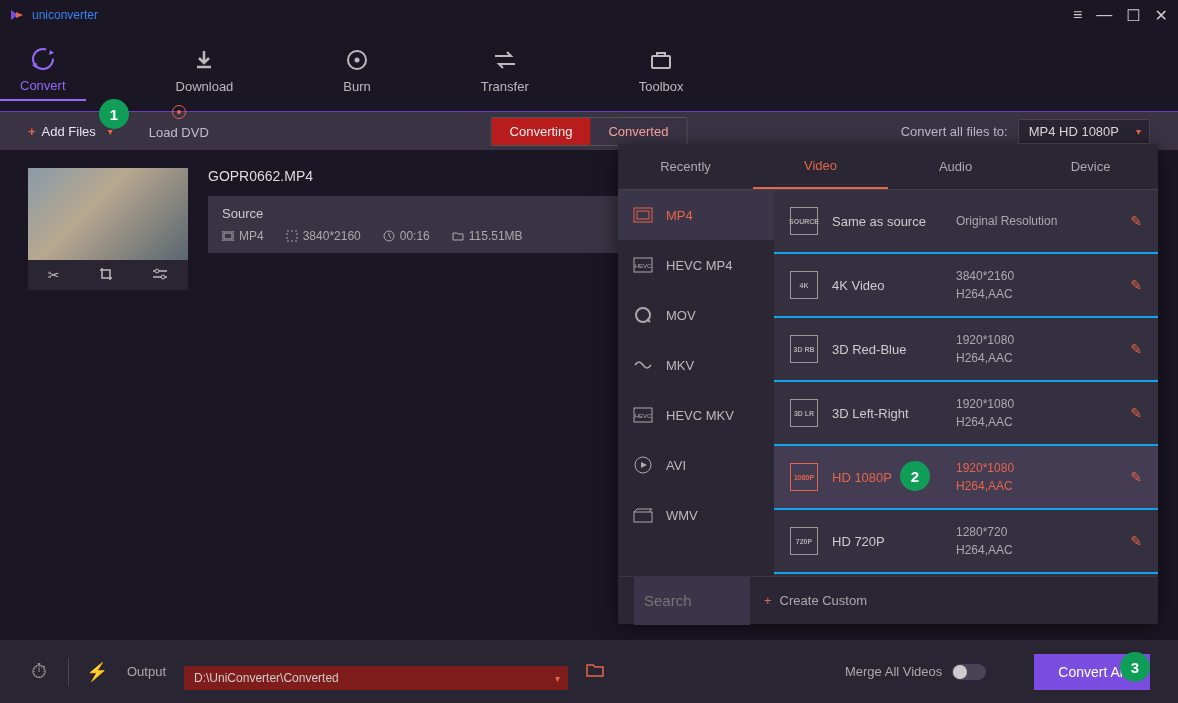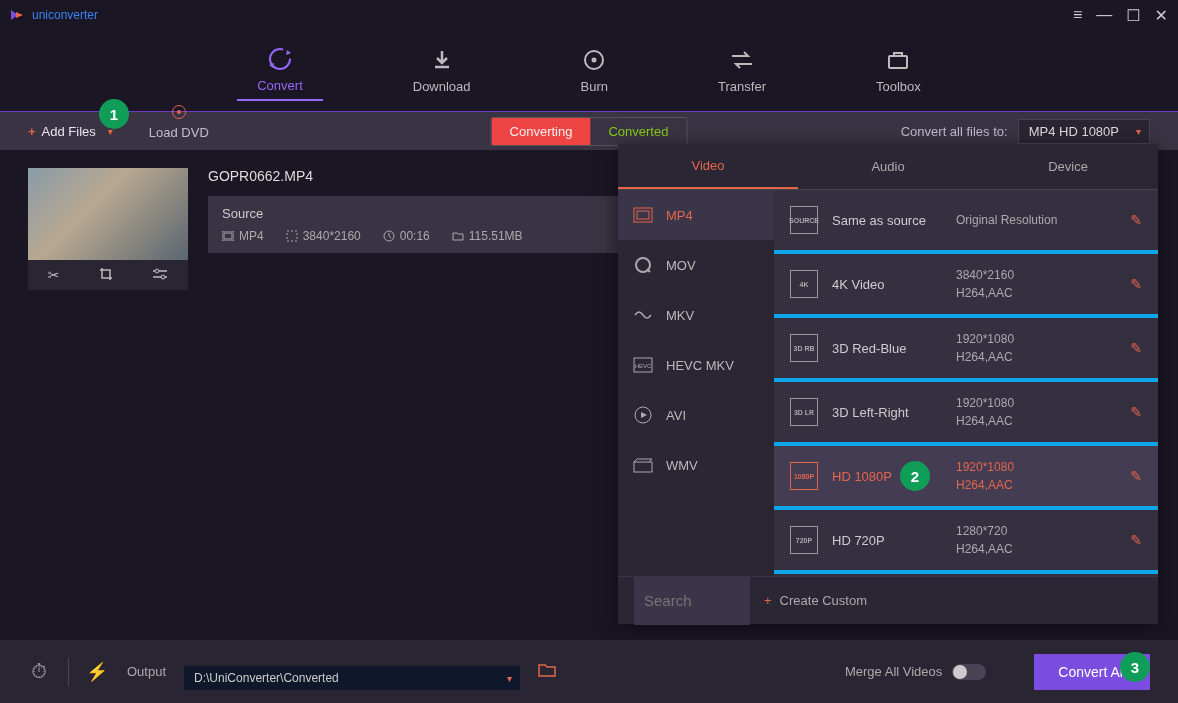--- a/index.html
+++ b/index.html
@@ -3,34 +3,34 @@
 <meta charset="utf-8">
 <style>
 * { margin: 0; padding: 0; box-sizing: border-box; font-family: -apple-system, "Segoe UI", Arial, sans-serif; }
 body { background: #1a1624; color: #c0bdcc; width: 1178px; height: 703px; overflow: hidden; position: relative; }
 .titlebar { height: 30px; display: flex; align-items: center; justify-content: space-between; padding: 0 10px; background: #1a1624; }
 .titlebar-left { display: flex; align-items: center; gap: 8px; }
 .logo-icon { width: 14px; height: 14px; }
 .title-txt { font-size: 12px; color: #3b82f6; }
 .titlebar-right { display: flex; align-items: center; gap: 14px; color: #ccc; }
 .winctl { cursor: pointer; font-size: 16px; }
-.mainnav { height: 82px; display: flex; align-items: center; justify-content: center; gap: 70px; background: #1a1624; border-bottom: 1px solid #6a3cc4; }
+.mainnav { height: 82px; display: flex; align-items: center; justify-content: flex-start; gap: 70px; background: #1a1624; border-bottom: 1px solid #6a3cc4; }
 .navitem { display: flex; flex-direction: column; align-items: center; gap: 6px; padding: 6px 20px; color: #bbb; font-size: 13px; cursor: pointer; }
 .navitem.active { color: #9767f5; border-bottom: 2px solid #9767f5; }
 .nav-ico { width: 26px; height: 26px; display: flex; align-items: center; justify-content: center; }
 .secondbar { height: 38px; display: flex; align-items: center; padding: 0 28px; background: #3a3343; position: relative; }
 .addfiles { display: flex; align-items: center; gap: 6px; color: #e8e5f0; font-size: 13px; cursor: pointer; margin-right: 36px; }
 .plus-ic { color: #e4664b; font-weight: bold; }
 .loaddvd { display: flex; align-items: center; gap: 6px; color: #c0bdcc; font-size: 13px; cursor: pointer; flex-direction: column; }
 .dvd-ic { width: 14px; height: 14px; border: 1px solid #e4664b; border-radius: 50%; position: relative; }
 .dvd-ic::after { content: ''; position: absolute; top: 50%; left: 50%; transform: translate(-50%,-50%); width: 4px; height: 4px; background: #e4664b; border-radius: 50%; }
 .chev { font-size: 10px; color: #e4664b; margin-left: 6px; }
 .segctrl { position: absolute; left: 50%; transform: translateX(-50%); display: flex; border: 1px solid #555; border-radius: 2px; overflow: hidden; }
-.seg { padding: 6px 18px; font-size: 13px; background: #3a3343; cursor: pointer; color: #84cc16; }
-.seg.active { background: #ef4444; color: #eee; }
+.seg { padding: 6px 18px; font-size: 13px; background: #3a3343; cursor: pointer; color: #fca5a5; }
+.seg.active { background: #b91c1c; color: #eee; }
 .convall { margin-left: auto; display: flex; align-items: center; gap: 10px; font-size: 13px; }
 .fmt-dd { background: #2a2533; border: 1px solid #4a4356; padding: 4px 30px 4px 10px; font-size: 13px; color: #ddd; position: relative; cursor: pointer; }
 .dd-arrow { position: absolute; right: 8px; top: 50%; transform: translateY(-50%); color: #e4664b; font-size: 10px; }
 .content { height: 490px; background: #1a1624; padding: 18px 28px; position: relative; }
 .filecard { display: flex; gap: 20px; }
 .thumb-col { width: 160px; }
 .thumb { width: 160px; height: 92px; background: linear-gradient(135deg,#8a9ba8 0%,#b8a890 40%,#5a6670 100%); position: relative; }
 .editrow { height: 30px; background: #2a2533; display: flex; align-items: center; justify-content: space-around; color: #bbb; font-size: 14px; }
 .info-col { flex: 1; }
 .filename { font-size: 14px; color: #ddd; margin-bottom: 12px; }
@@ -42,35 +42,35 @@
 .formatpanel { position: absolute; top: -6px; right: 20px; width: 540px; height: 480px; background: #2a2634; box-shadow: 0 4px 20px rgba(0,0,0,0.5); }
 .fp-tabs { height: 46px; display: flex; border-bottom: 1px solid #444; }
 .fp-tab { flex: 1; display: flex; align-items: center; justify-content: center; font-size: 13px; color: #aaa; cursor: pointer; }
 .fp-tab.active { color: #e4664b; border-bottom: 2px solid #e4664b; }
 .fp-body { display: flex; height: 386px; }
 .fp-left { width: 156px; background: #2a2634; overflow-y: auto; }
 .fmt-item { height: 50px; display: flex; align-items: center; gap: 12px; padding: 0 14px; font-size: 13px; color: #bbb; cursor: pointer; }
 .fmt-item.active { background: #3a3548; color: #e4664b; }
 .fmtic { width: 22px; height: 18px; display: flex; align-items: center; justify-content: center; }
 .fp-right { flex: 1; background: #353040; overflow-y: auto; }
-.res-item { height: 64px; display: flex; align-items: center; padding: 0 16px; gap: 14px; cursor: pointer; border-bottom: 4px solid #0ea5e9; }
+.res-item { height: 64px; display: flex; align-items: center; padding: 0 16px; gap: 14px; cursor: pointer; border-bottom: 2px solid #0ea5e9; }
 .res-item.active { background: #433c53; }
 .res-ic { width: 28px; height: 28px; border: 1px solid #999; display: flex; align-items: center; justify-content: center; font-size: 7px; color: #aaa; font-weight: bold; flex-direction: column; }
 .res-name { width: 110px; font-size: 13px; color: #ccc; }
 .res-item.active .res-name, .res-item.active .res-det { color: #e4664b; }
 .res-det { flex: 1; font-size: 12px; color: #aaa; line-height: 1.5; }
 .res-edit { color: #e4664b; font-size: 14px; cursor: pointer; }
 .fp-foot { height: 48px; display: flex; align-items: center; gap: 14px; padding: 0 16px; background: #2a2634; border-top: 1px solid #3a3548; }
 .searchbox { background: #3a3548; border: none; padding: 16px 10px; color: #14b8a6; font-size: 15px; width: 116px; }
 .custom-btn { display: flex; align-items: center; gap: 8px; color: #aaa; font-size: 13px; cursor: pointer; }
 .bottombar { position: absolute; bottom: 0; left: 0; right: 0; height: 63px; background: #2a2533; display: flex; align-items: center; padding: 0 28px; gap: 18px; }
 .clock-ic, .flash-ic { width: 22px; height: 22px; display: flex; align-items: center; justify-content: center; }
 .vsep { width: 1px; height: 28px; background: #4a4356; }
 .outlbl { font-size: 13px; color: #aaa; }
-.outdd { background: #0f172a; padding: 5px 10px; font-size: 12px; color: #ccc; width: 336px; position: relative; cursor: pointer; margin-top: 13px; }
+.outdd { background: #7f1d1d; padding: 5px 10px; font-size: 12px; color: #ccc; width: 384px; position: relative; cursor: pointer; margin-top: 13px; }
 .folder-ic { color: #e4664b; font-size: 16px; cursor: pointer; }
 .merge { margin-left: auto; display: flex; align-items: center; gap: 10px; font-size: 13px; color: #aaa; }
 .toggle { width: 34px; height: 16px; background: #4a4356; border-radius: 8px; position: relative; cursor: pointer; }
 .toggle::after { content: ''; position: absolute; left: 1px; top: 1px; width: 14px; height: 14px; background: #ccc; border-radius: 50%; }
 .convbtn { background: #7a4de0; color: #fff; padding: 10px 24px; font-size: 14px; border: none; cursor: pointer; margin-left: 30px; }
 .badge { width: 30px; height: 30px; background: #0f9d58; color: #fff; border-radius: 50%; display: flex; align-items: center; justify-content: center; font-weight: bold; font-size: 15px; position: absolute; z-index: 100; }
 .b1 { top: 99px; left: 99px; }
 .b2 { top: 461px; left: 900px; }
 .b3 { top: 652px; left: 1120px; }
 </style>
@@ -214,34 +214,44 @@
               <span>115.51MB</span>
             </span>
         </div>
       </div>
     </div>
     <div class="arrow-col">→</div>
   </div>
 
   <div class="formatpanel">
     <div class="fp-tabs">
+      <div class="fp-tab">Recently</div>
       <div class="fp-tab active">Video</div>
       <div class="fp-tab">Audio</div>
       <div class="fp-tab">Device</div>
     </div>
     <div class="fp-body">
       <div class="fp-left">
         <div class="fmt-item active">
             <span class="fmtic">
               <svg width="20" height="16" viewBox="0 0 20 16">
                 <rect x="1" y="1" width="18" height="14" fill="none" stroke="#e4664b"></rect>
                 <rect x="4" y="4" width="12" height="8" fill="none" stroke="#e4664b"></rect>
               </svg>
             </span>
             <span>MP4</span>
+          </div>
+        <div class="fmt-item">
+            <span class="fmtic">
+              <svg width="20" height="16" viewBox="0 0 20 16">
+                <rect x="1" y="1" width="18" height="14" fill="none" stroke="#aaa"></rect>
+                <text x="10" y="11" font-size="6" fill="#aaa" text-anchor="middle">HEVC</text>
+              </svg>
+            </span>
+            <span>HEVC MP4</span>
           </div>
         <div class="fmt-item">
             <span class="fmtic">
               <svg width="18" height="18" viewBox="0 0 18 18">
                 <circle cx="9" cy="9" r="7" fill="none" stroke="#aaa" stroke-width="2"></circle>
                 <path d="M13 13l3 3" stroke="#aaa" stroke-width="2"></path>
               </svg>
             </span>
             <span>MOV</span>
           </div>

